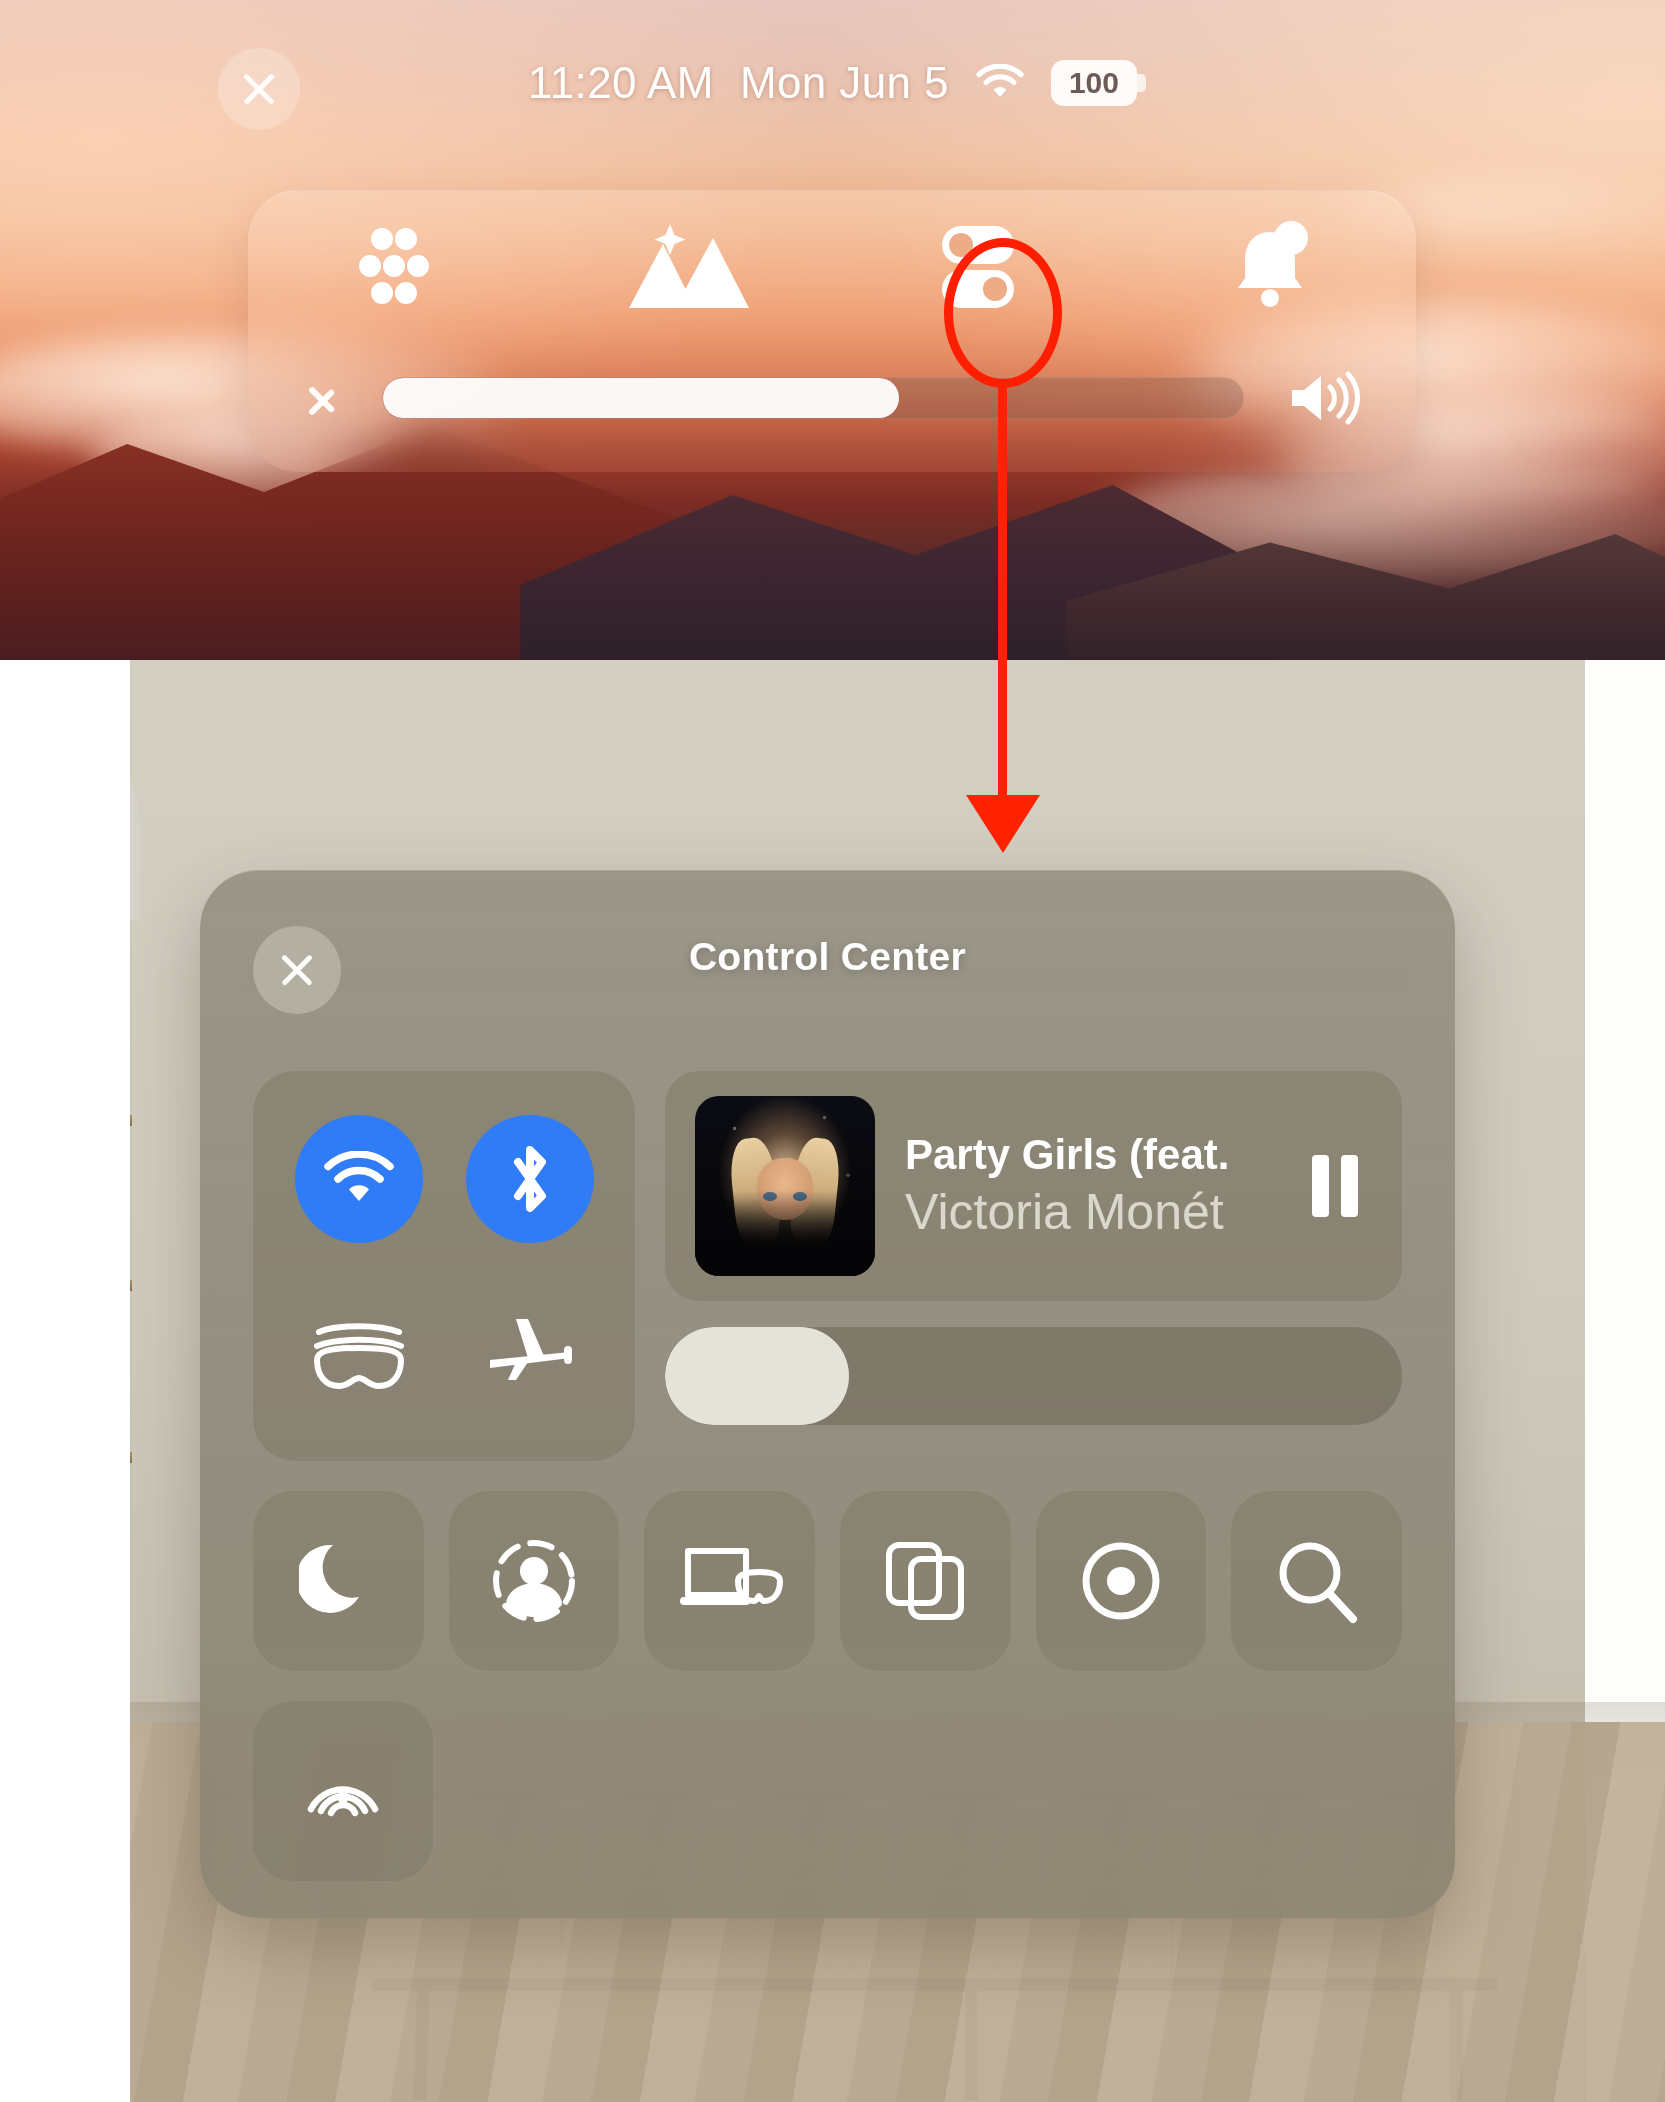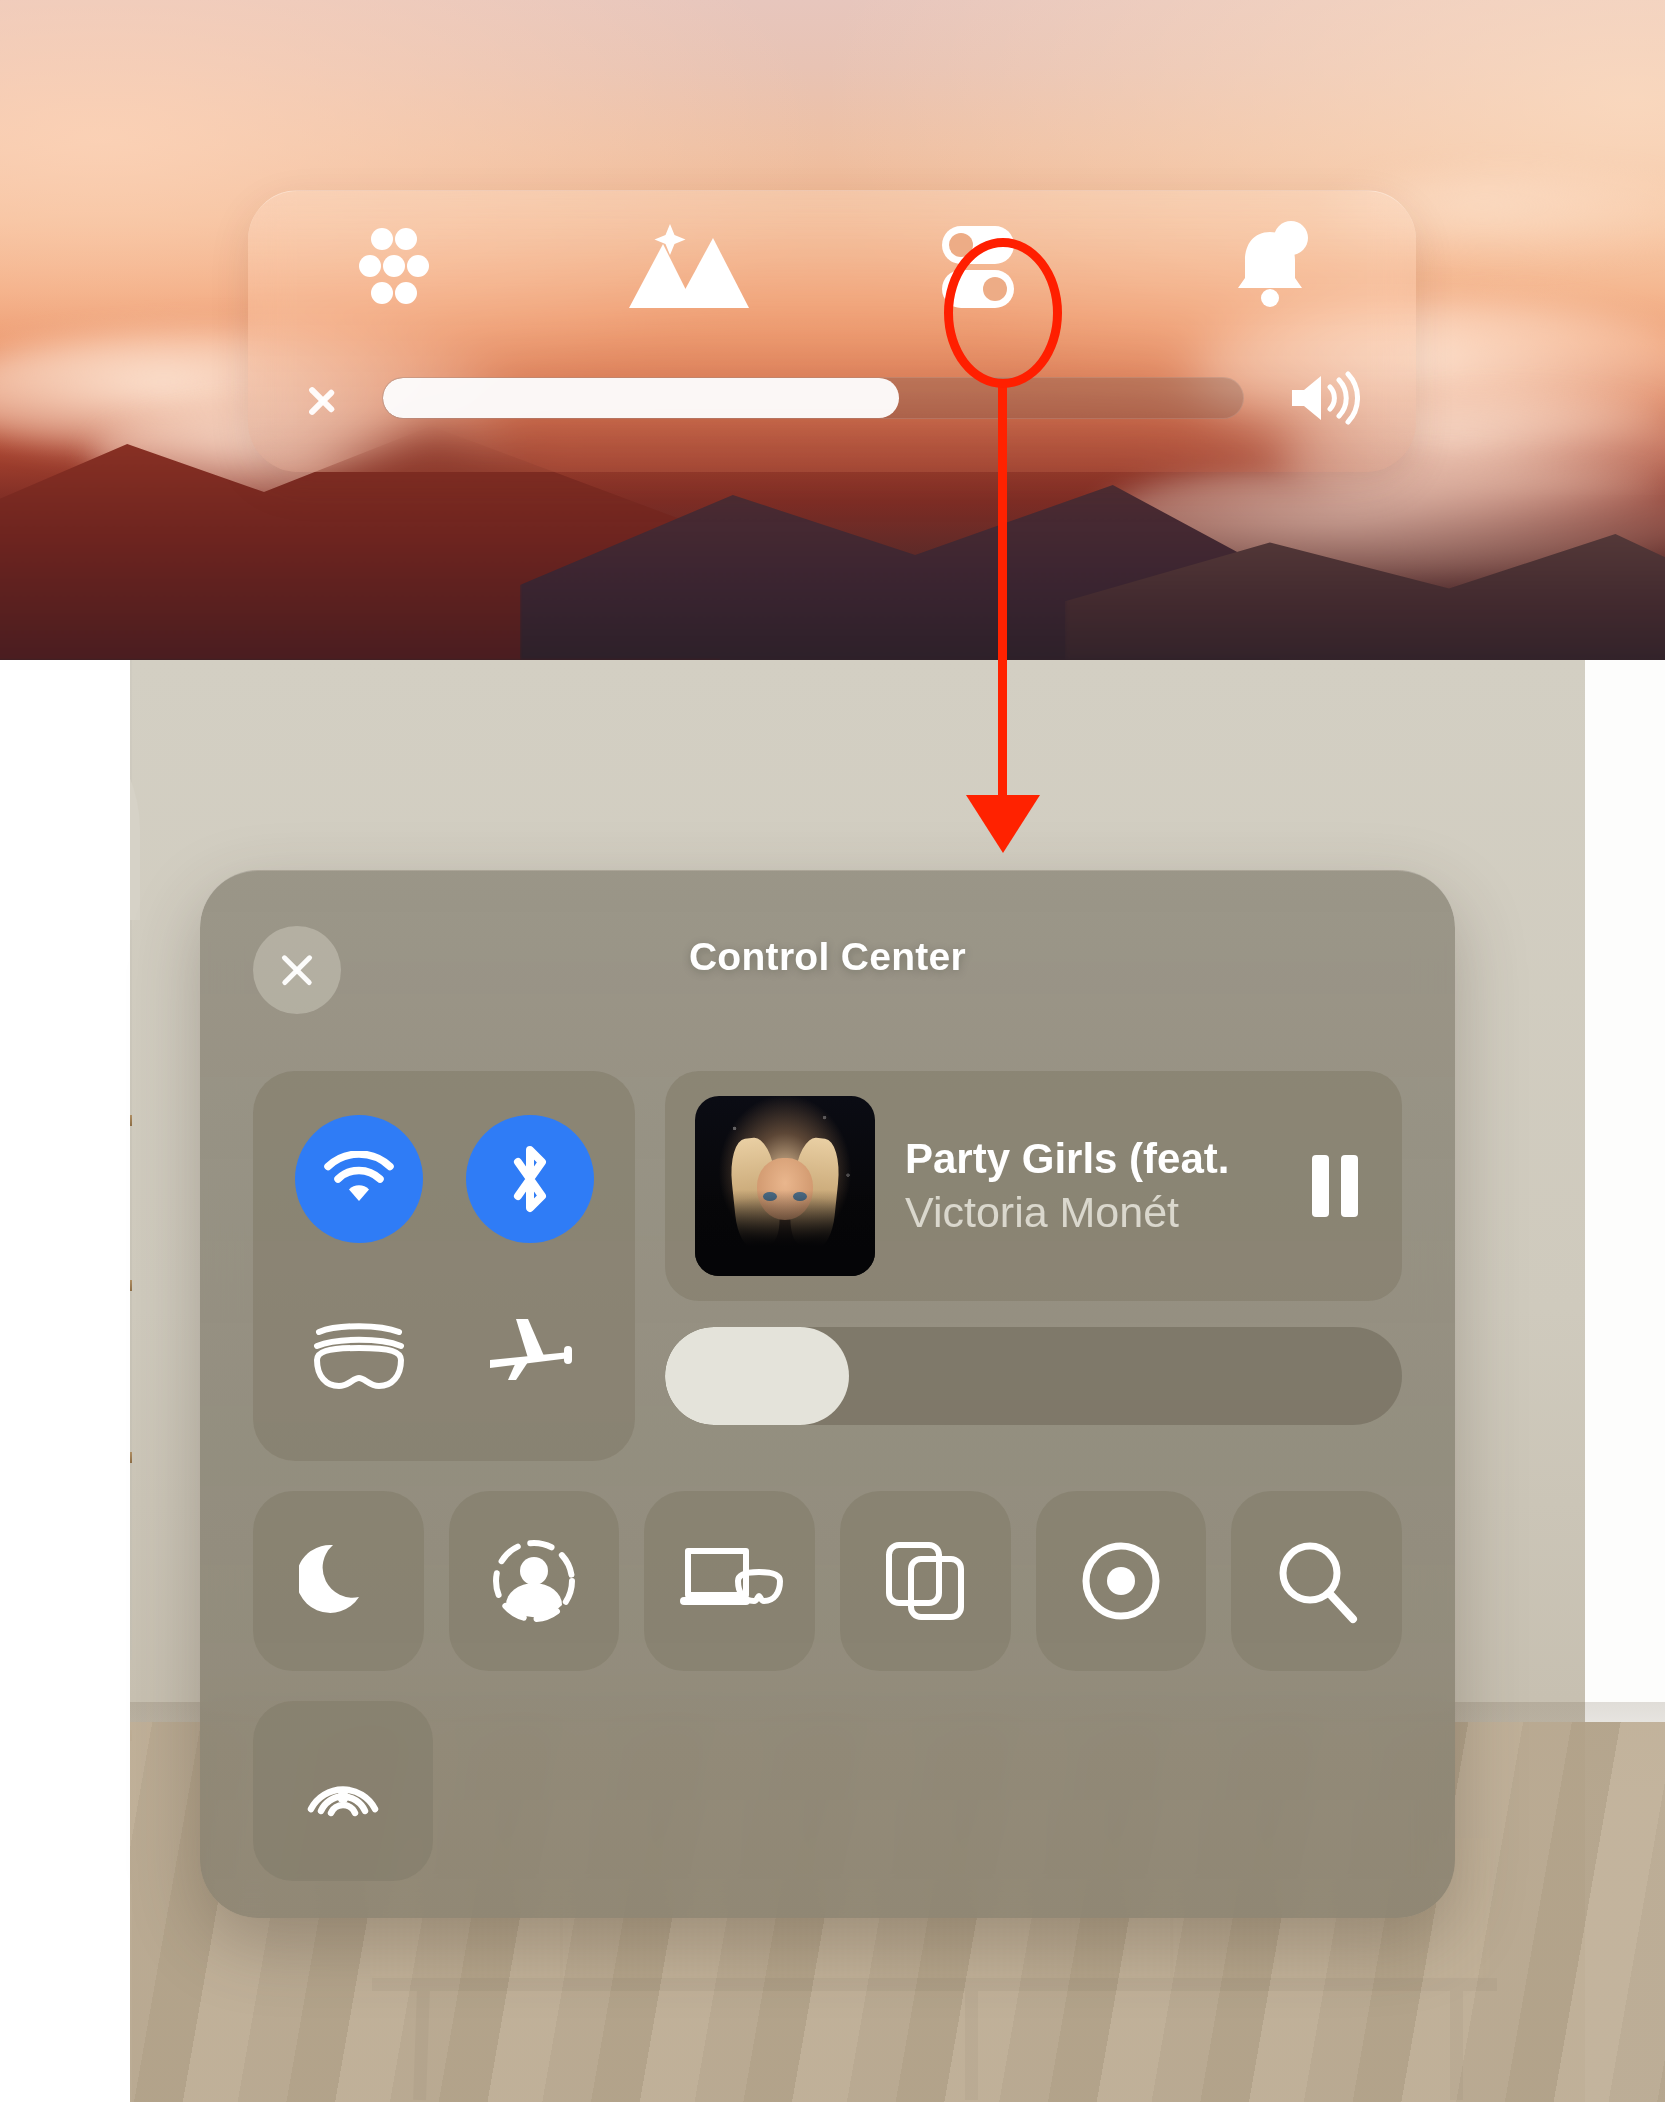--- a/index.html
+++ b/index.html
@@ -341,21 +341,21 @@
   .album-fade {
     position: absolute; left: 0; right: 0; bottom: 0; height: 86px;
     background: linear-gradient(to bottom, rgba(5,5,8,0), #050507 70%);
   }
   .media-text { flex: 1; min-width: 0; }
   .media-title {
     color: #fff; font-size: 42px; font-weight: 700; white-space: nowrap;
     overflow: hidden; text-overflow: clip; line-height: 1.15;
   }
   .media-artist {
-    color: rgba(240,238,230,.78); font-size: 43px; font-weight: 400;
+    color: rgba(240,238,230,.78); font-size: 50px; font-weight: 400;
     white-space: nowrap; overflow: hidden; margin-top: 4px;
   }
   .pause-btn {
     flex: 0 0 auto; width: 74px; height: 74px;
     display: flex; align-items: center; justify-content: center; gap: 12px;
   }
   .pause-bar { width: 17px; height: 62px; background: #fff; border-radius: 4px; }
 
   .cc-slider {
     height: 98px; border-radius: 49px;
@@ -395,20 +395,39 @@
     <div class="cloud c1"></div>
     <div class="cloud c2"></div>
     <div class="cloud c3"></div>
     <div class="cloud c4"></div>
     <div class="cloud c5"></div>
     <div class="cloud c6"></div>
     <div class="ridge-left"></div>
     <div class="ridge-mid"></div>
     <div class="ridge-right"></div>
 
+    <div class="status-bar">
+      <div class="close-pill-top">
+        <span class="x-glyph"></span>
+      </div>
+      <div class="status-center">
+        <span class="status-time">11:20 AM</span>
+        <span class="status-date">Mon Jun 5</span>
+        <span class="wifi-status">
+          <svg viewBox="0 0 50 38" width="50" height="38">
+            <path d="M25 33 L18.5 25.5 a9.5 9.5 0 0 1 13 0 Z" fill="#fff"></path>
+            <path d="M11 18.5 a20 20 0 0 1 28 0" stroke="#fff" stroke-width="5.2" fill="none" stroke-linecap="round"></path>
+            <path d="M4 10.5 a30.5 30.5 0 0 1 42 0" stroke="#fff" stroke-width="5.2" fill="none" stroke-linecap="round"></path>
+          </svg>
+        </span>
+        <span class="battery-pill">
+          <span>100</span>
+        </span>
+      </div>
+    </div>
 
     <div class="top-bar-card">
       <div class="top-bar-icons">
 
         <div class="top-bar-icon-slot">
           <span>
             <svg viewBox="0 0 70 82" width="70" height="82">
               <g fill="#fff">
                 <circle cx="23" cy="14" r="11"></circle>
                   <circle cx="47" cy="14" r="11"></circle>

